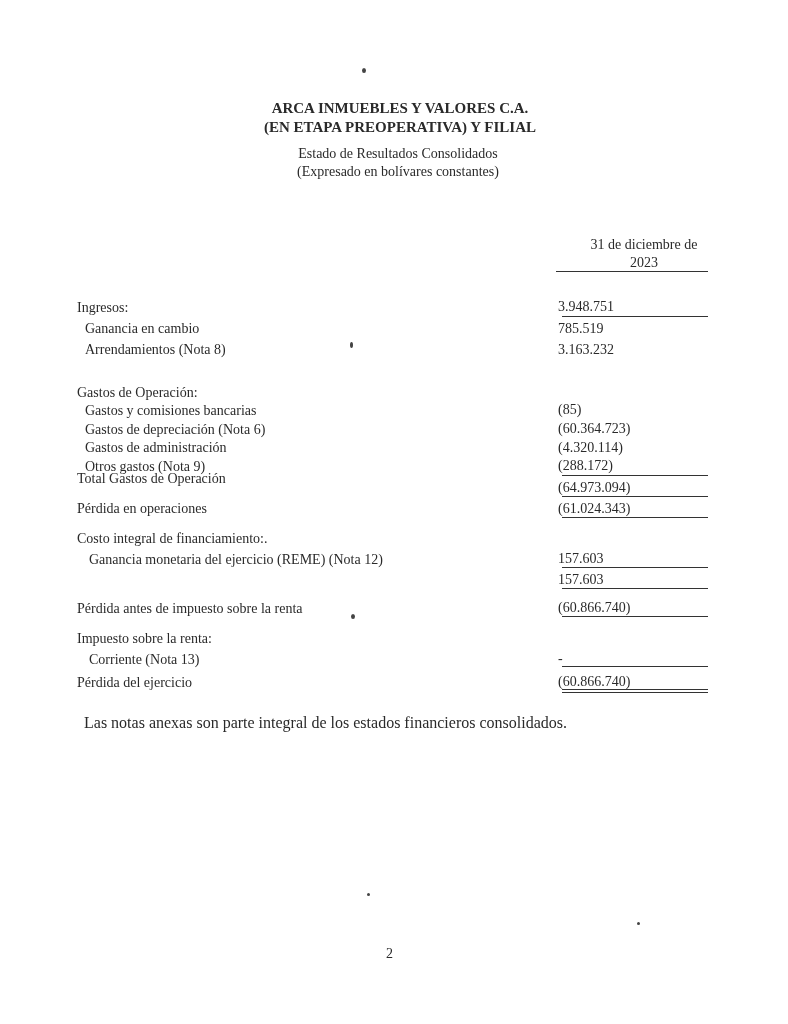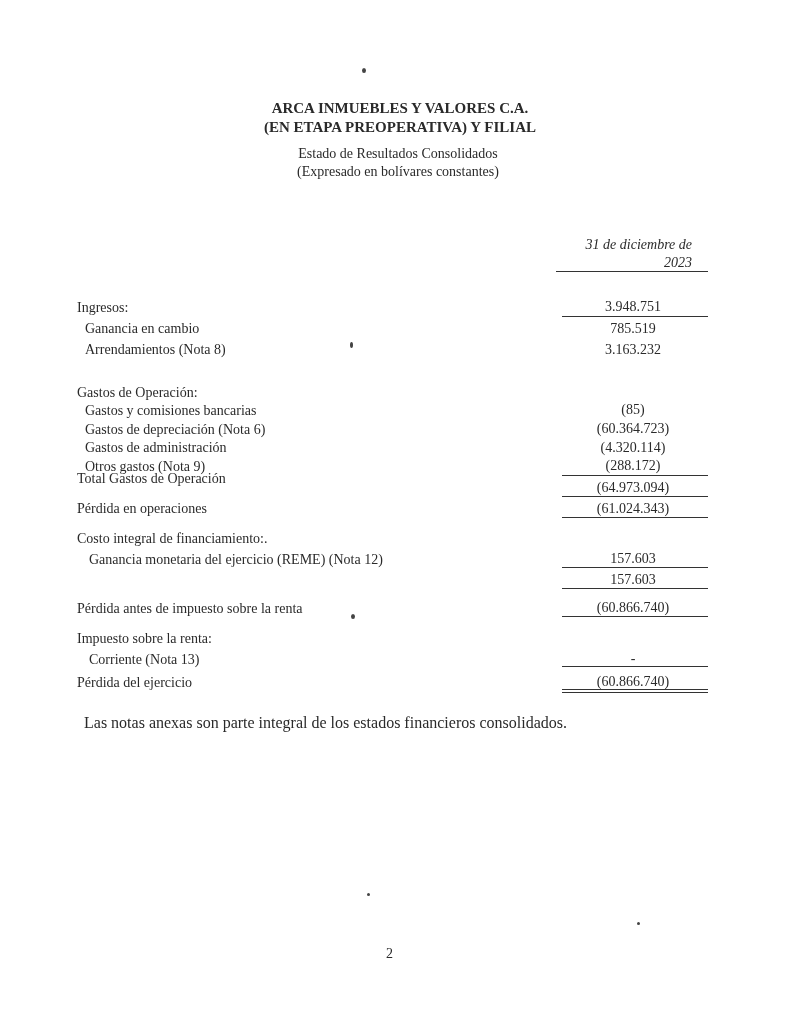--- a/index.html
+++ b/index.html
@@ -12,30 +12,30 @@
     .company {
       left: 0; width: 788px; text-align: center; font-weight: bold;
       font-size: 15px; line-height: 19px; top: 99px;
     }
     .company div { padding-left: 12px; }
     .subtitle {
       left: 0; width: 796px; text-align: center; font-size: 14px;
       line-height: 18px; top: 145px;
     }
     .colhead {
-      left: 540px; width: 152px; text-align: right; font-size: 14px;
-      line-height: 18px; top: 236px; font-style: italic;
+      left: 568px; width: 152px; text-align: center; font-size: 14px;
+      line-height: 18px; top: 236px;
     }
     .colhead-line { left: 556px; width: 152px; top: 271px; border-top: 1px solid #333; height: 0; }
     .label { font-size: 14px; line-height: 18px; white-space: nowrap; }
     .indent1 { left: 85px; }
     .indent0 { left: 77px; text-align: center; }
     .indent2 { left: 89px; }
     .amt {
-      font-size: 14px; line-height: 18px; text-align: center; width: 150px;
+      font-size: 14px; line-height: 18px; text-align: left; width: 150px;
       left: 558px; white-space: nowrap;
     }
     .rule { left: 562px; width: 146px; border-top: 1px solid #333; height: 0; }
     .rule-double { left: 562px; width: 146px; border-top: 1px solid #333; height: 2px; border-bottom: 1px solid #333; }
     .footnote { left: 84px; top: 714px; font-size: 16px; line-height: 18px; white-space: nowrap; }
     .pagenum { left: 386px; top: 945px; font-size: 14px; line-height: 18px; }
     .speck { width: 4px; height: 5px; background: #444; border-radius: 50%; }
   </style>
 </head>
 <body>

